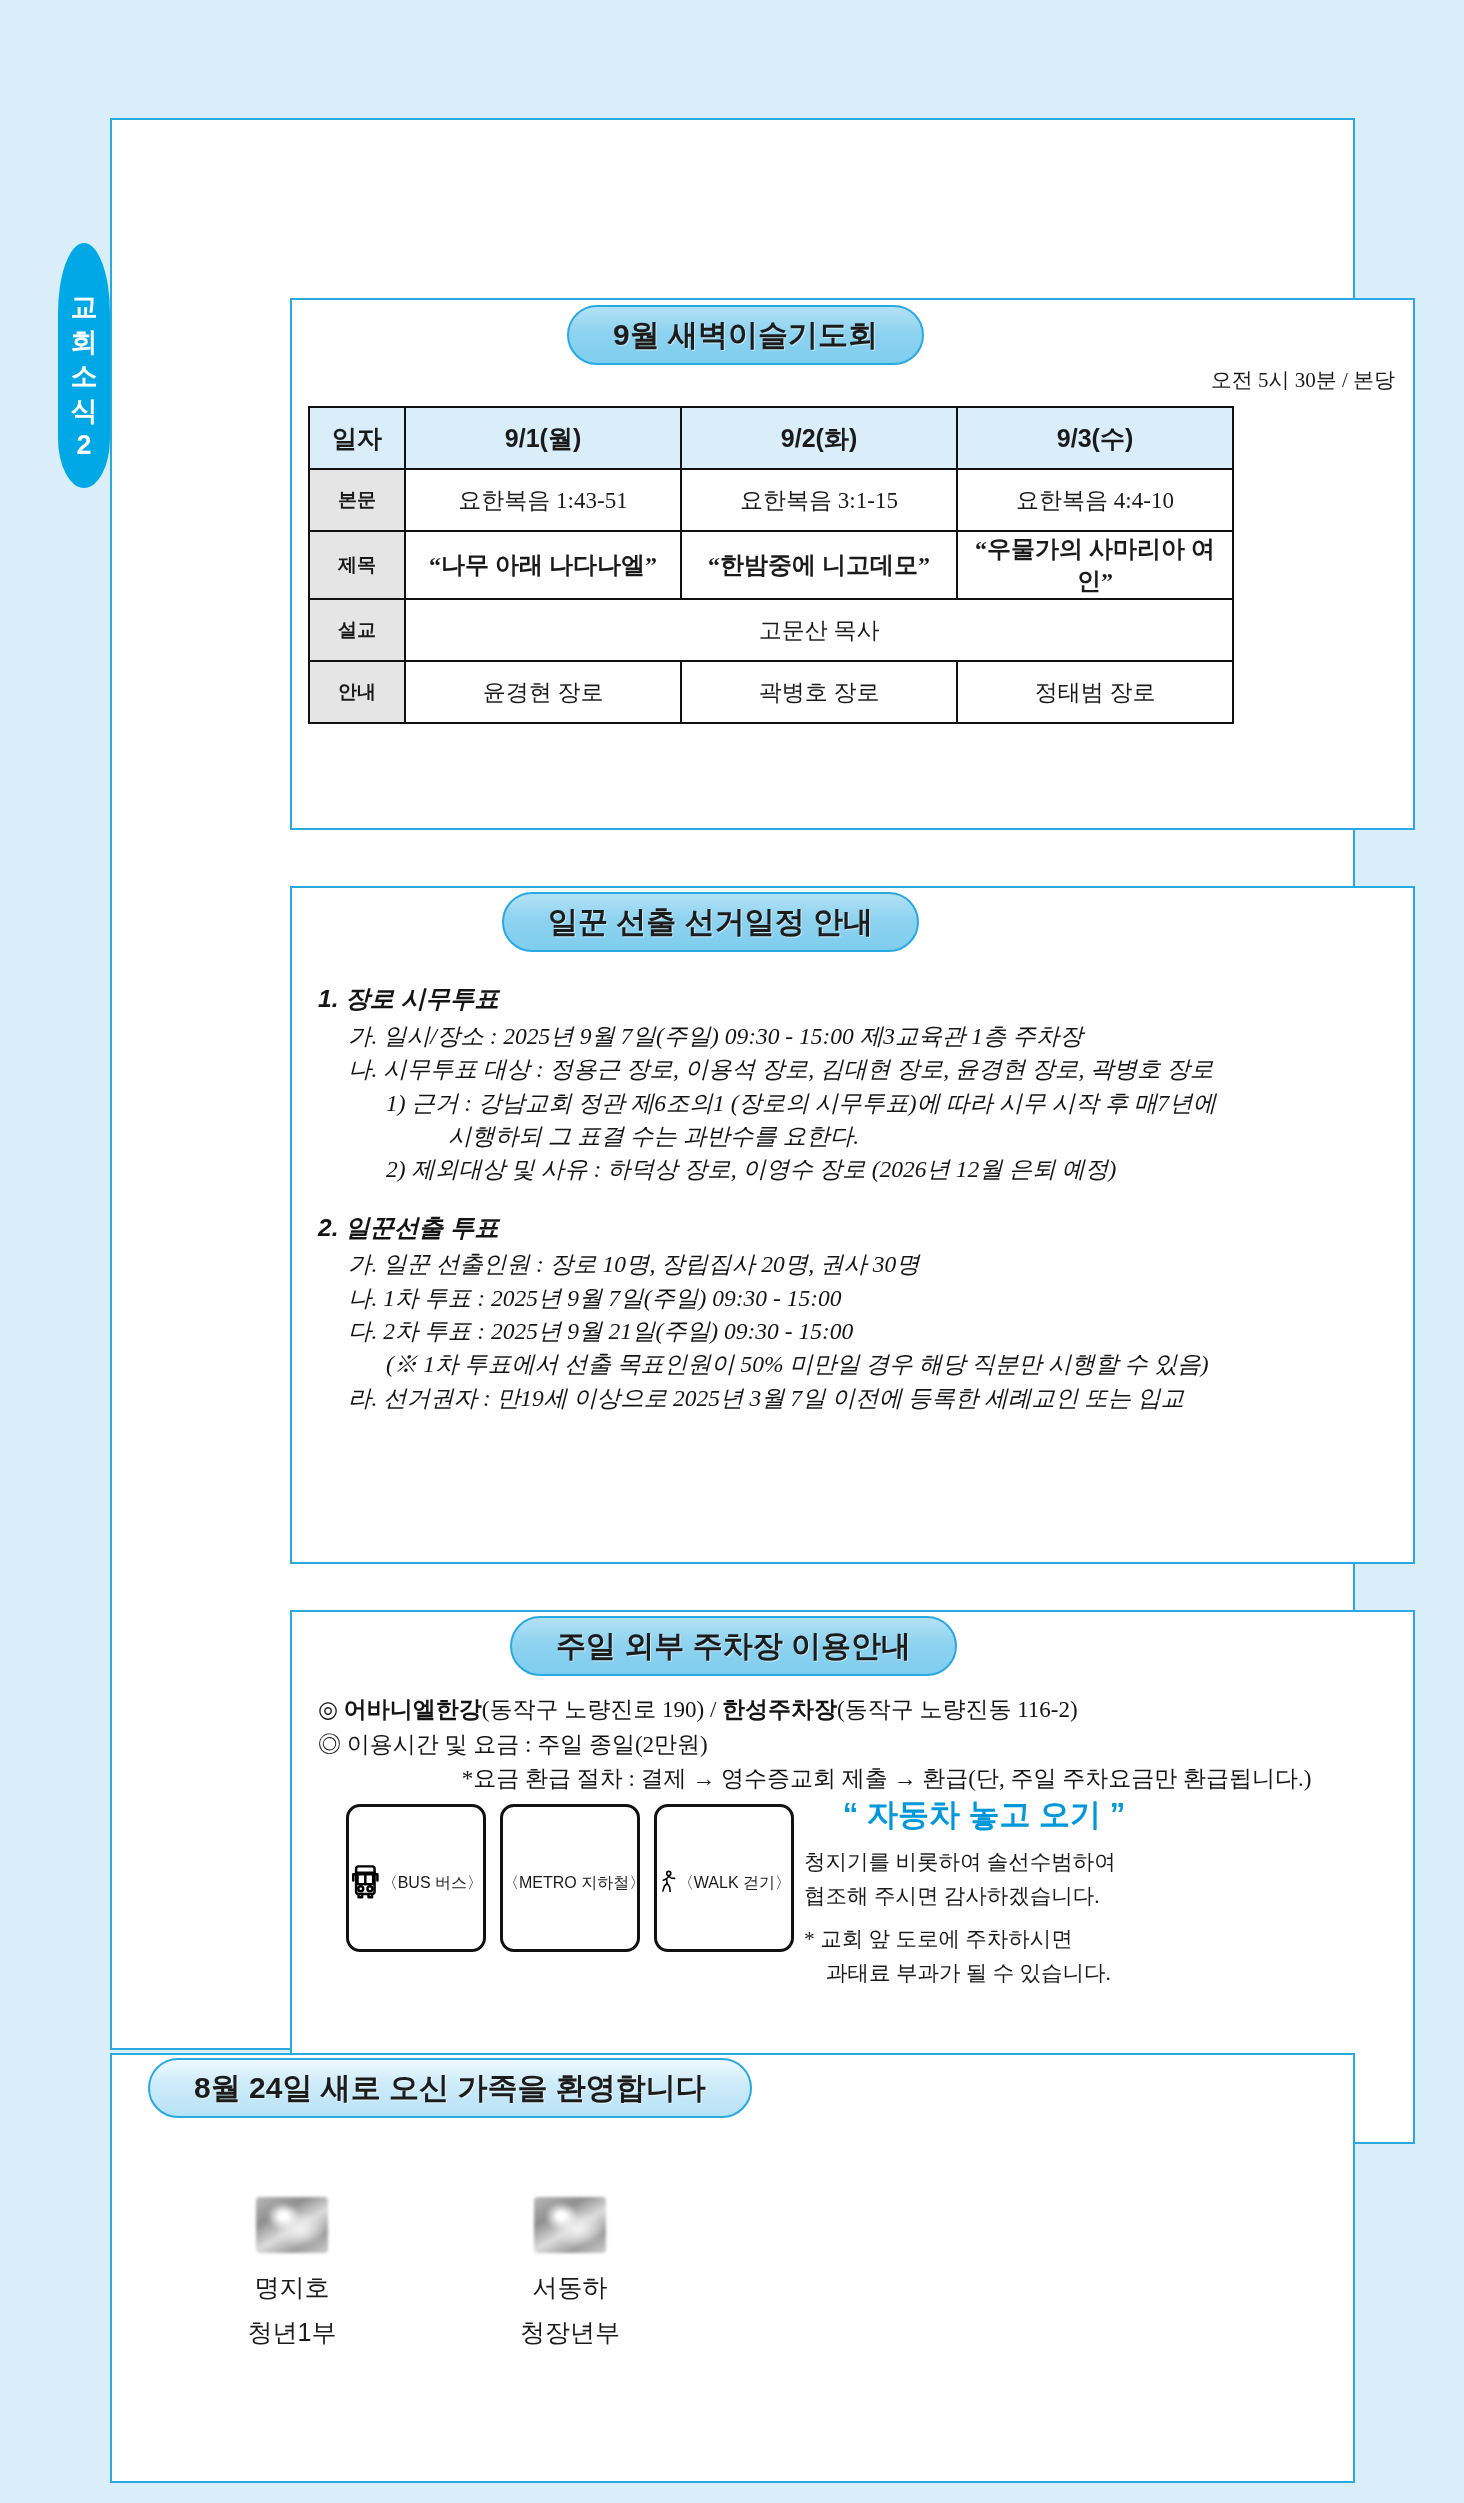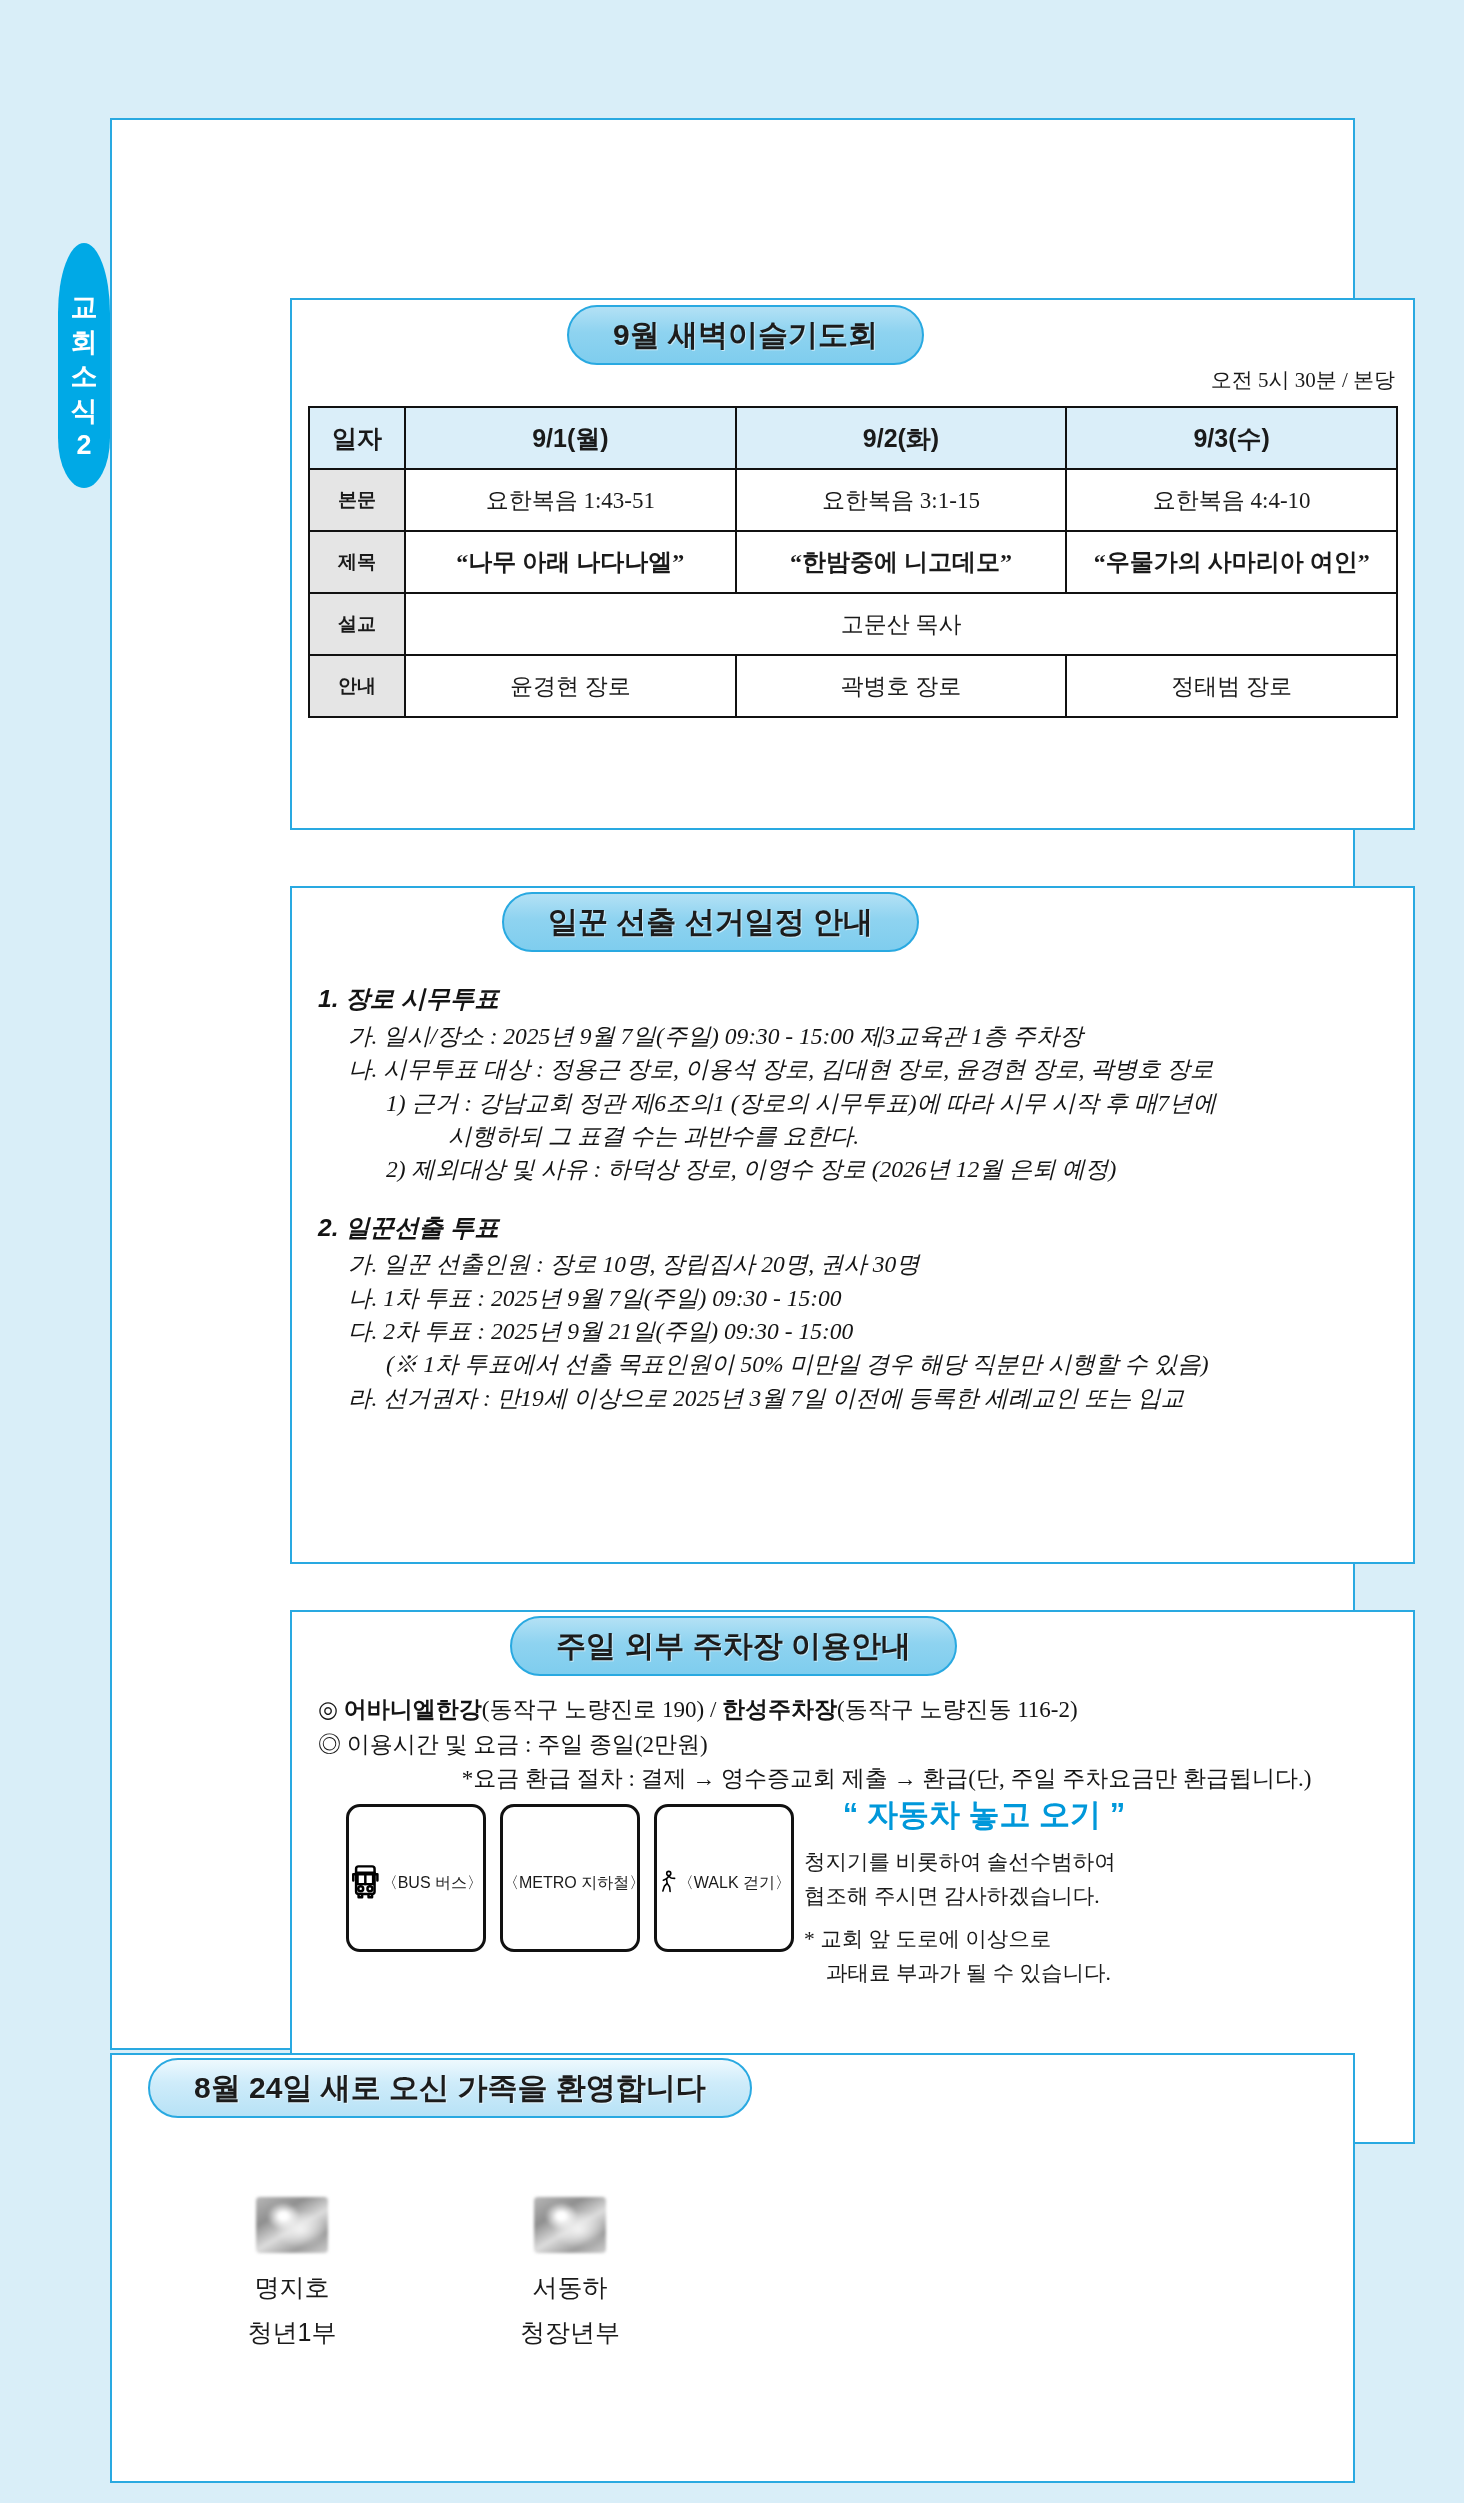--- a/index.html
+++ b/index.html
@@ -93,21 +93,21 @@
     right: 18px;
     top: 66px;
     font-size: 21px;
     color: #1a1a1a;
     font-family: "Liberation Serif", serif;
   }
   table.prayer {
     position: absolute;
     left: 16px;
     top: 106px;
-    width: 1090px;
+    width: 926px;
     border-collapse: collapse;
     table-layout: fixed;
     padding-left: 40px;
   }
   table.prayer td {
     border: 2px solid #111111;
     text-align: center;
     vertical-align: middle;
     height: 58px;
     font-family: "Liberation Serif", serif;
@@ -377,21 +377,21 @@
         </svg>
         <div class="icon-cap">〈WALK 걷기〉</div>
       </div>
     </div>
 
     <div class="park-right">
       <div class="park-quote">“ 자동차 놓고 오기 ”</div>
       <p>청지기를 비롯하여 솔선수범하여</p>
       <p>협조해 주시면 감사하겠습니다.</p>
       <div class="note">
-        <p>* 교회 앞 도로에 이상으로</p>
+        <p>* 교회 앞 도로에 주차하시면</p>
         <p class="ind2">과태료 부과가 될 수 있습니다.</p>
       </div>
     </div>
   </div>
 
 </div>
 
 <div class="pill pill-4">8월 24일 새로 오신 가족을 환영합니다</div>
 
 <div class="panel panel-p4">

